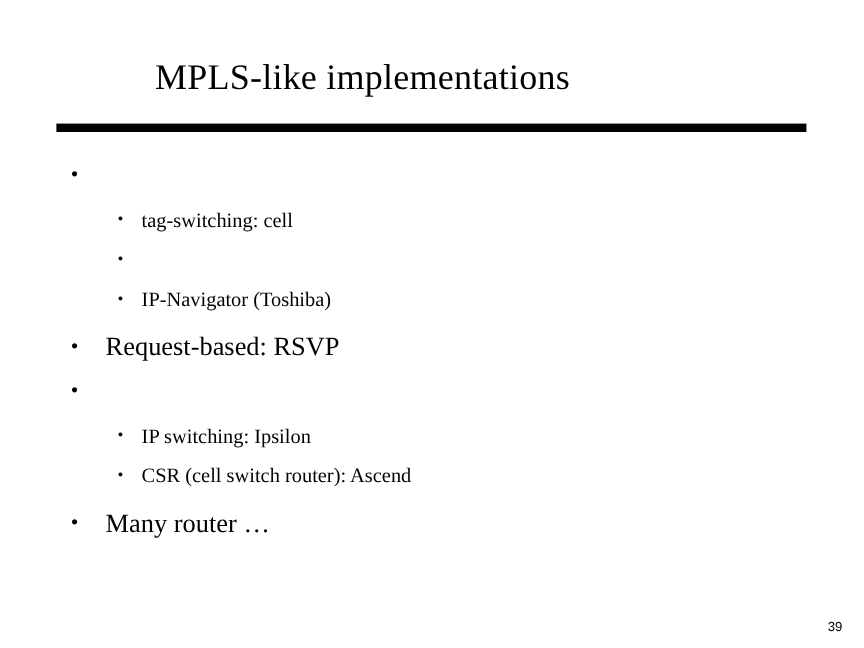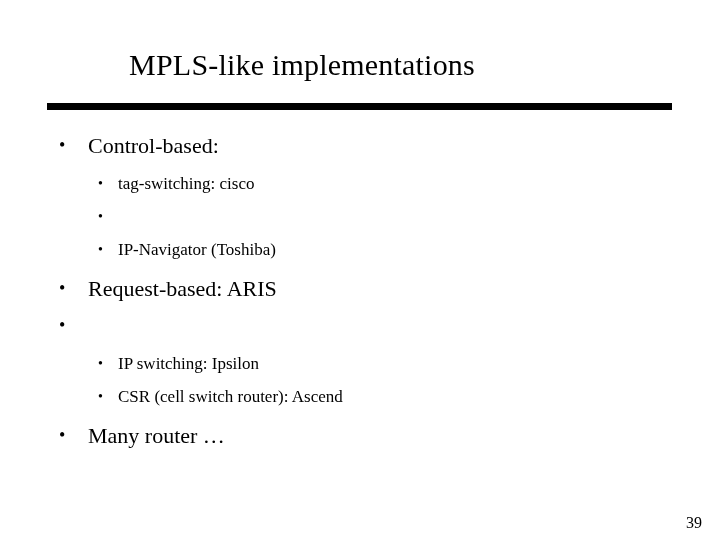--- a/index.html
+++ b/index.html
@@ -92,59 +92,58 @@
   }
   .gap-sub {
     margin-top: 3px;
   }
 
   
   .page-number {
     position: absolute;
     right: 18px;
     bottom: 10px;
-    font-family: Liberation Serif, serif;
-    font-size: 16px;
+    font-family: Liberation Sans, sans-serif;
+    font-size: 11px;
     line-height: 14px;
     color: #000000;
   }
 </style>
 </head>
 <body>
 
 <div class="slide">
 
   <div class="title">MPLS-like implementations</div>
 
   <div class="title-rule"></div>
 
   <div class="body">
 
     <div class="l1">
       <span class="bullet">•</span>
-      <span class="label">Control-based:</span>
     </div>
 
     <div class="l2 gap-sub">
       <span class="bullet">•</span>
-      <span class="label">tag-switching: cisco</span>
+      <span class="label">tag-switching: cell</span>
     </div>
 
     <div class="l2">
       <span class="bullet">•</span>
     </div>
 
     <div class="l2">
       <span class="bullet">•</span>
       <span class="label">IP-Navigator (Toshiba)</span>
     </div>
 
     <div class="l1 gap-before">
       <span class="bullet">•</span>
-      <span class="label">Request-based: ARIS</span>
+      <span class="label">Request-based: RSVP</span>
     </div>
 
     <div class="l1">
       <span class="bullet">•</span>
     </div>
 
     <div class="l2 gap-sub">
       <span class="bullet">•</span>
       <span class="label">IP switching: Ipsilon</span>
     </div>

